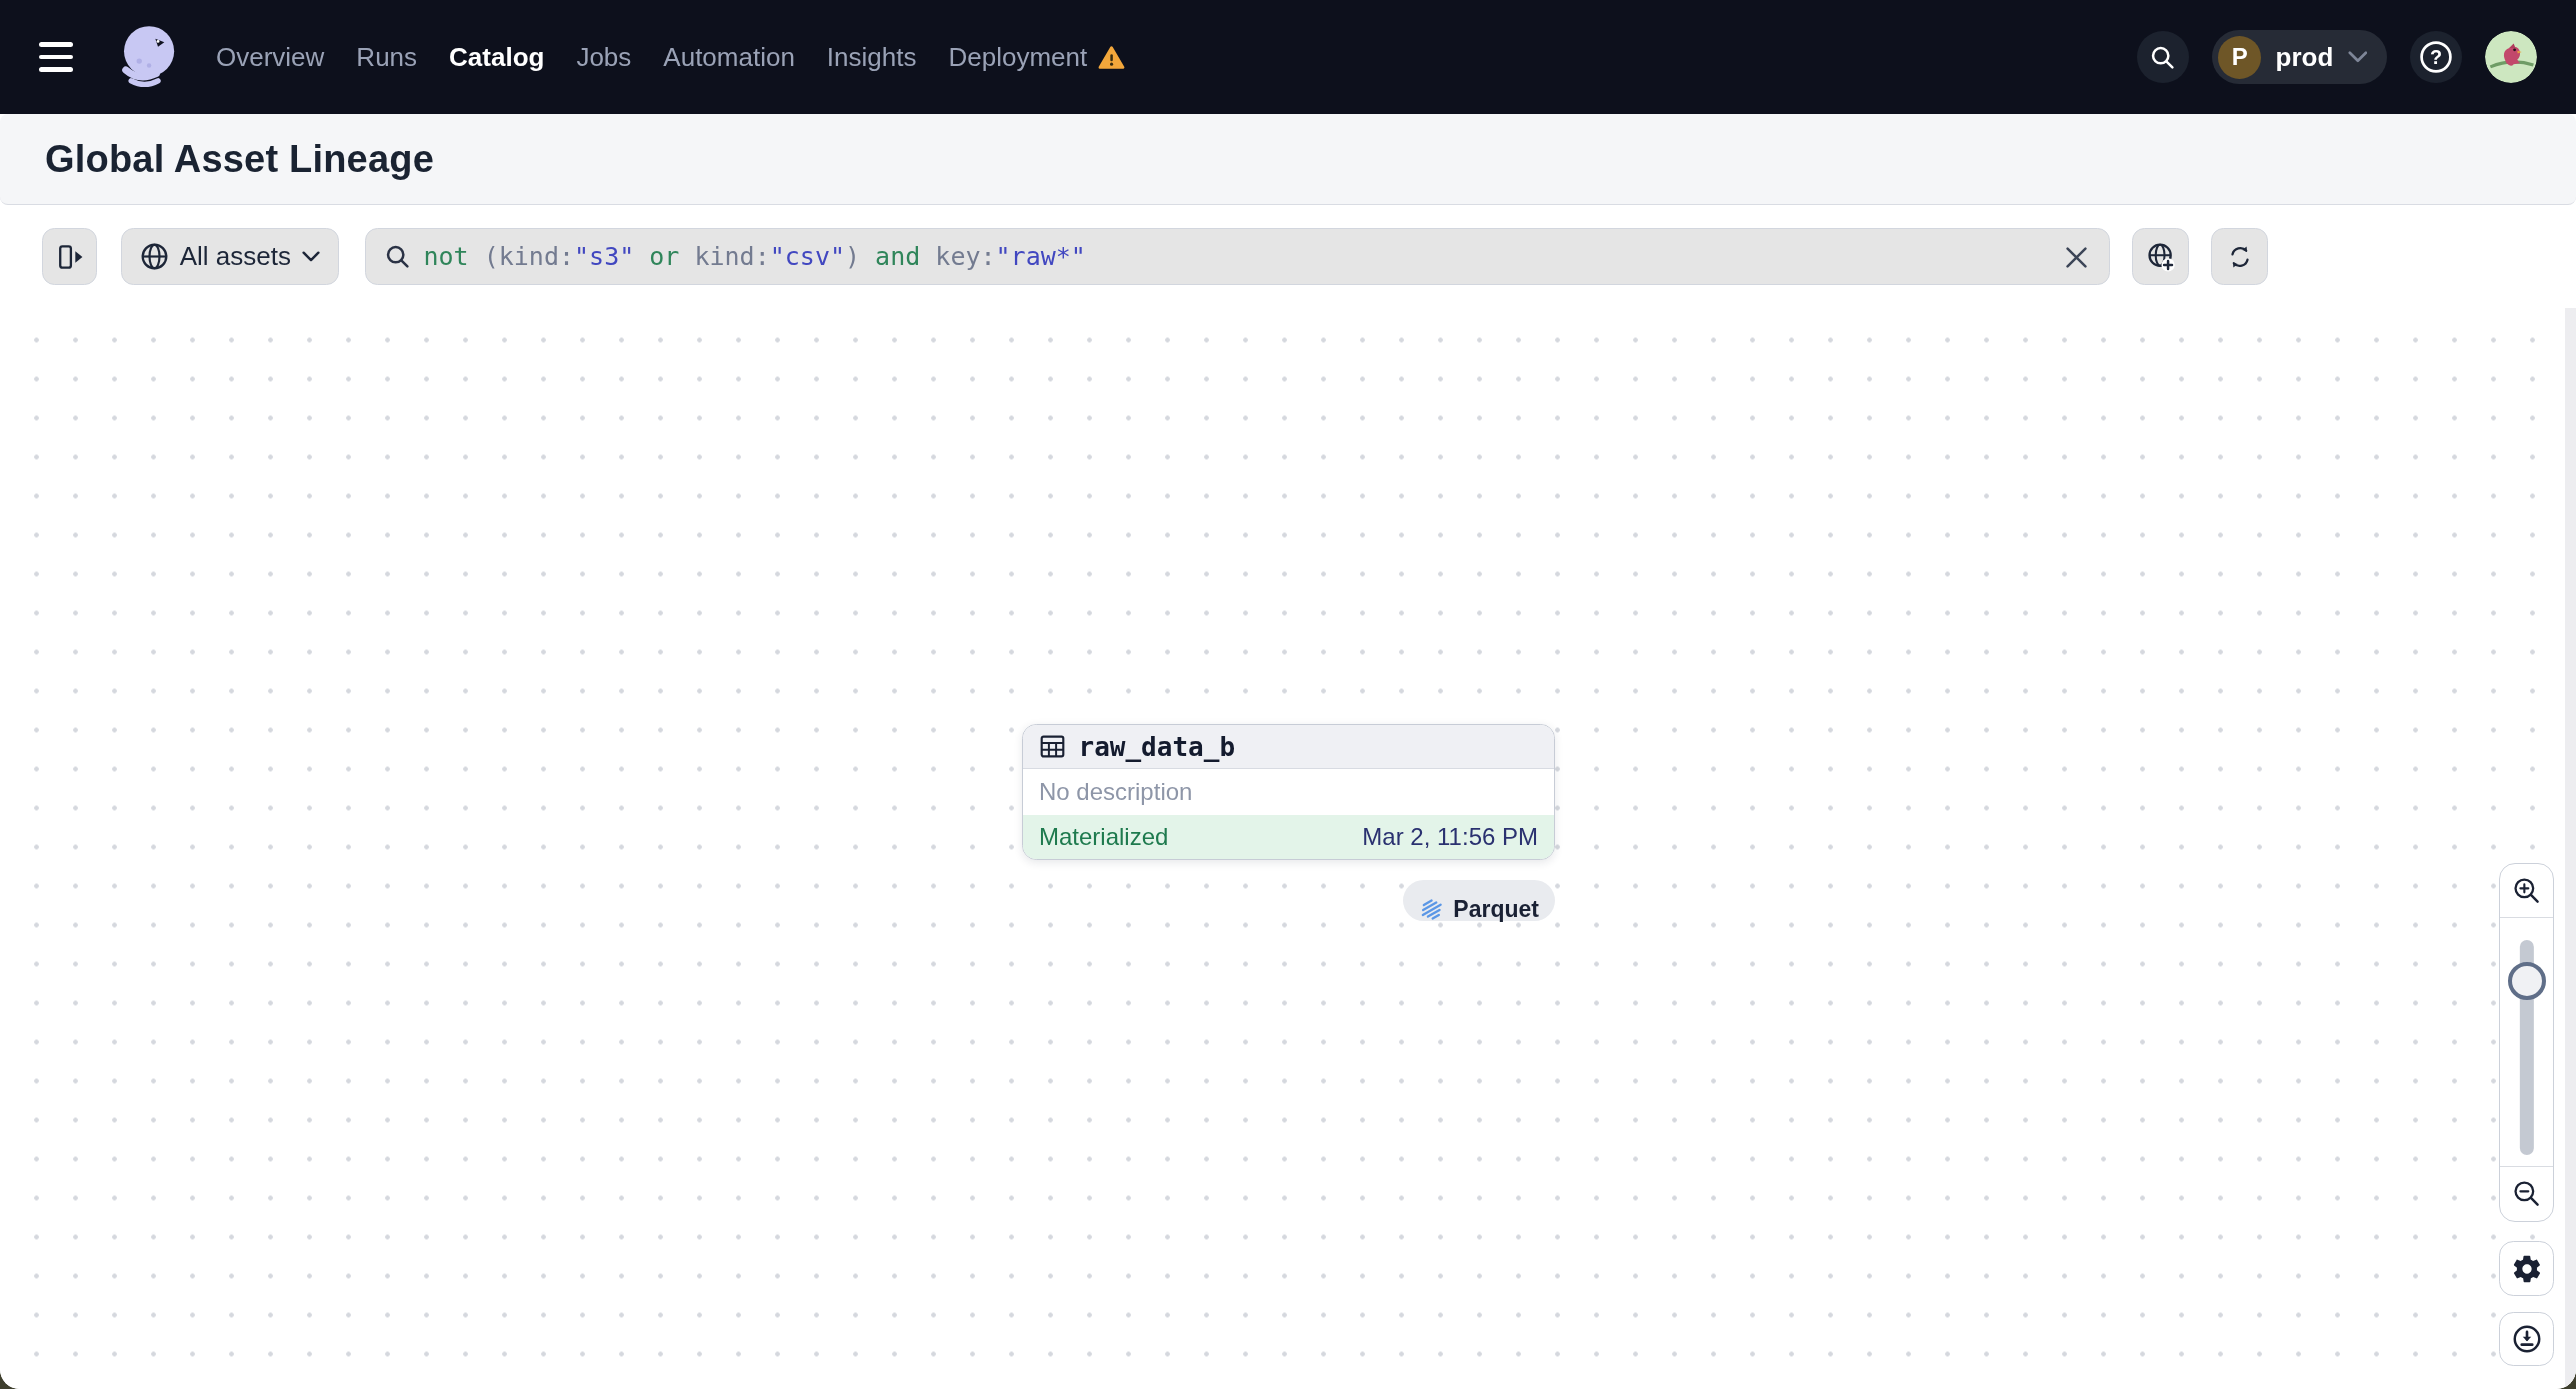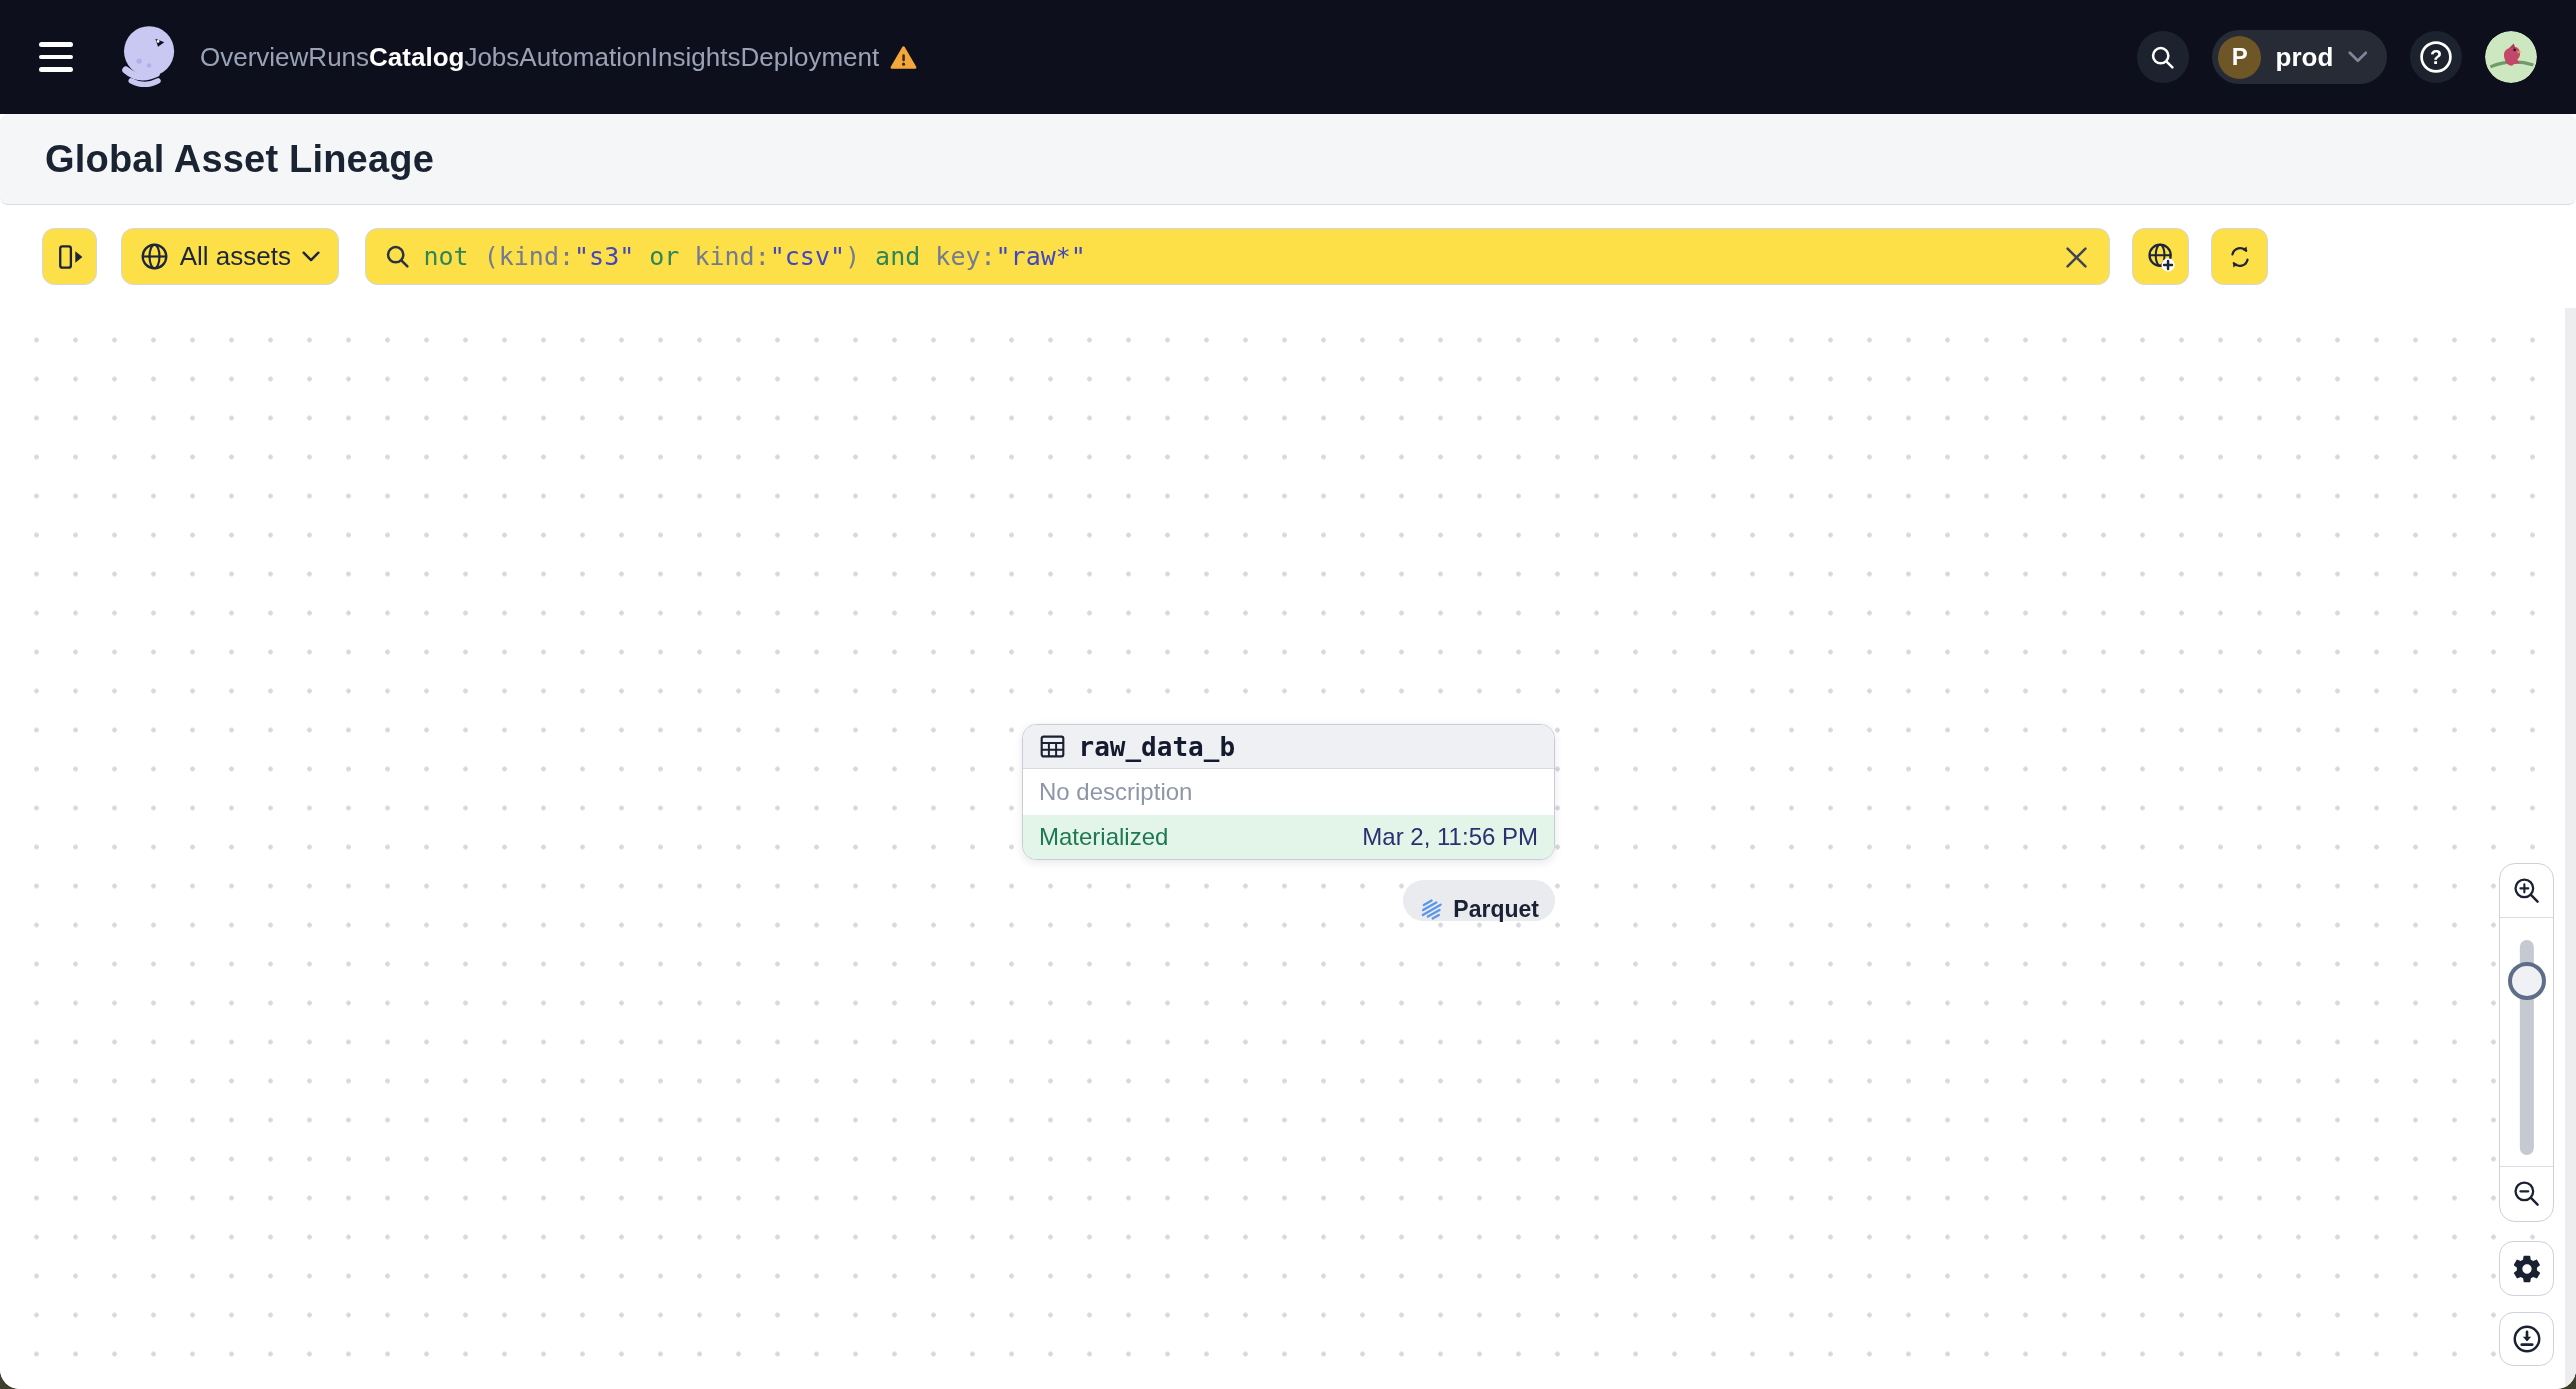--- a/index.html
+++ b/index.html
@@ -10,21 +10,21 @@
   .abs { position:absolute; }
   svg { display:block; }
 
   
   .navbar { left:0; top:0; width:2576px; height:114px; background:#0d101c;
             display:flex; align-items:center; }
   .hamburger { margin-left:39px; width:50px; height:50px; display:flex; flex-direction:column;
                justify-content:center; gap:8px; cursor:pointer; }
   .hamburger span { width:34px; height:4.5px; border-radius:2.7px; background:#fff; }
   .nav-logo { margin-left:18px; width:77px; height:77px; }
-  .nav-links { margin-left:16px; display:flex; align-items:center; }
+  .nav-links { margin-left:32px; display:flex; align-items:center; gap:32px; }
   .nav-link { font-size:26px; color:#9aa2b6; cursor:pointer; white-space:nowrap; }
   .nav-link.active { color:#ffffff; font-weight:600; }
   .nav-deploy { display:flex; align-items:center; gap:10.7px; }
   .nav-right { position:absolute; right:39px; top:0; height:114px; display:flex; align-items:center; gap:23px; }
   .nav-circle { width:52px; height:52px; border-radius:50%; background:#1c222e;
                 display:flex; align-items:center; justify-content:center; cursor:pointer; }
   .env-chip { height:54px; border-radius:27px; background:#262b36; display:flex; align-items:center;
               padding:0 19.7px 0 6.3px; gap:14.3px; cursor:pointer; }
   .env-avatar { width:43px; height:43px; border-radius:50%; background:#6e5627; color:#fff;
                 font-size:24px; font-weight:600; display:flex; align-items:center; justify-content:center; }
@@ -37,21 +37,21 @@
   .page-title { margin-left:45px; font-size:38px; font-weight:600; color:#1a2332; letter-spacing:0.2px; }
   .reload-btn { position:absolute; right:39px; top:19.7px; height:52px; border-radius:12.5px;
                 border:1.8px solid #d0d5dd; background:#fff; display:flex; align-items:center;
                 gap:11.6px; padding:0 21.5px; cursor:pointer; }
   .reload-btn .lbl { font-size:26px; color:#232c40; }
 
   
   .toolbar { left:0; top:205px; width:2576px; height:104px; background:#fff;
              border-bottom:1.8px solid #e0e3e9; }
   .tb-btn { position:absolute; top:23px; height:57px; border-radius:12.5px; border:1.8px solid #d2d6de;
-            background:#fde047; display:flex; align-items:center; justify-content:center; cursor:pointer; }
+            background:#e5e5e5; display:flex; align-items:center; justify-content:center; cursor:pointer; }
   .btn-toggle { left:42px; width:55px; }
   .btn-scope  { left:121px; padding:0 18px; gap:10.7px; }
   .scope-lbl { font-size:26px; color:#1d2638; }
   .search-box { left:365px; width:1745px; padding:0 57px 0 18px; justify-content:flex-start; gap:12.5px; }
   .query { font-family:"DejaVu Sans Mono",monospace; font-size:25px; white-space:pre; }
   .tk-op  { color:#2f855a; }
   .tk-key { color:#737b90;text-align:center; }
   .tk-val { color:#4147c0; }
   .clear-x { position:absolute; right:14.3px; top:10.7px; width:36px; height:36px;
              display:flex; align-items:center; justify-content:center; cursor:pointer; }

